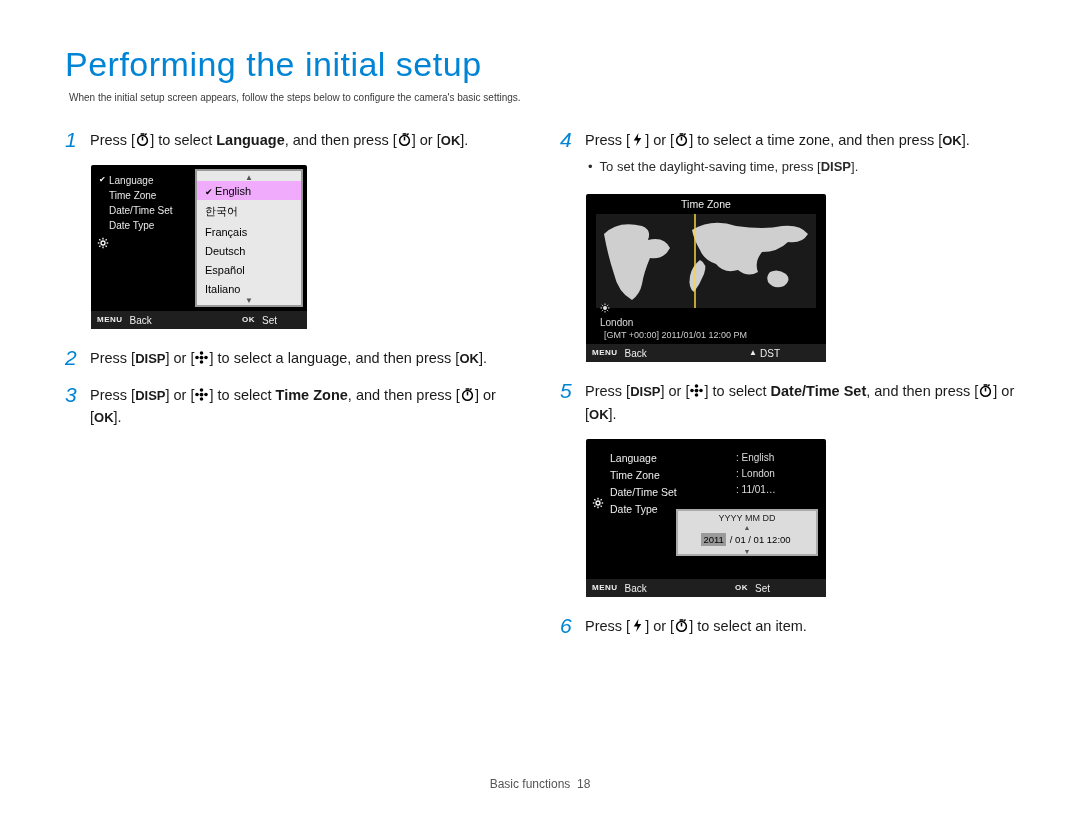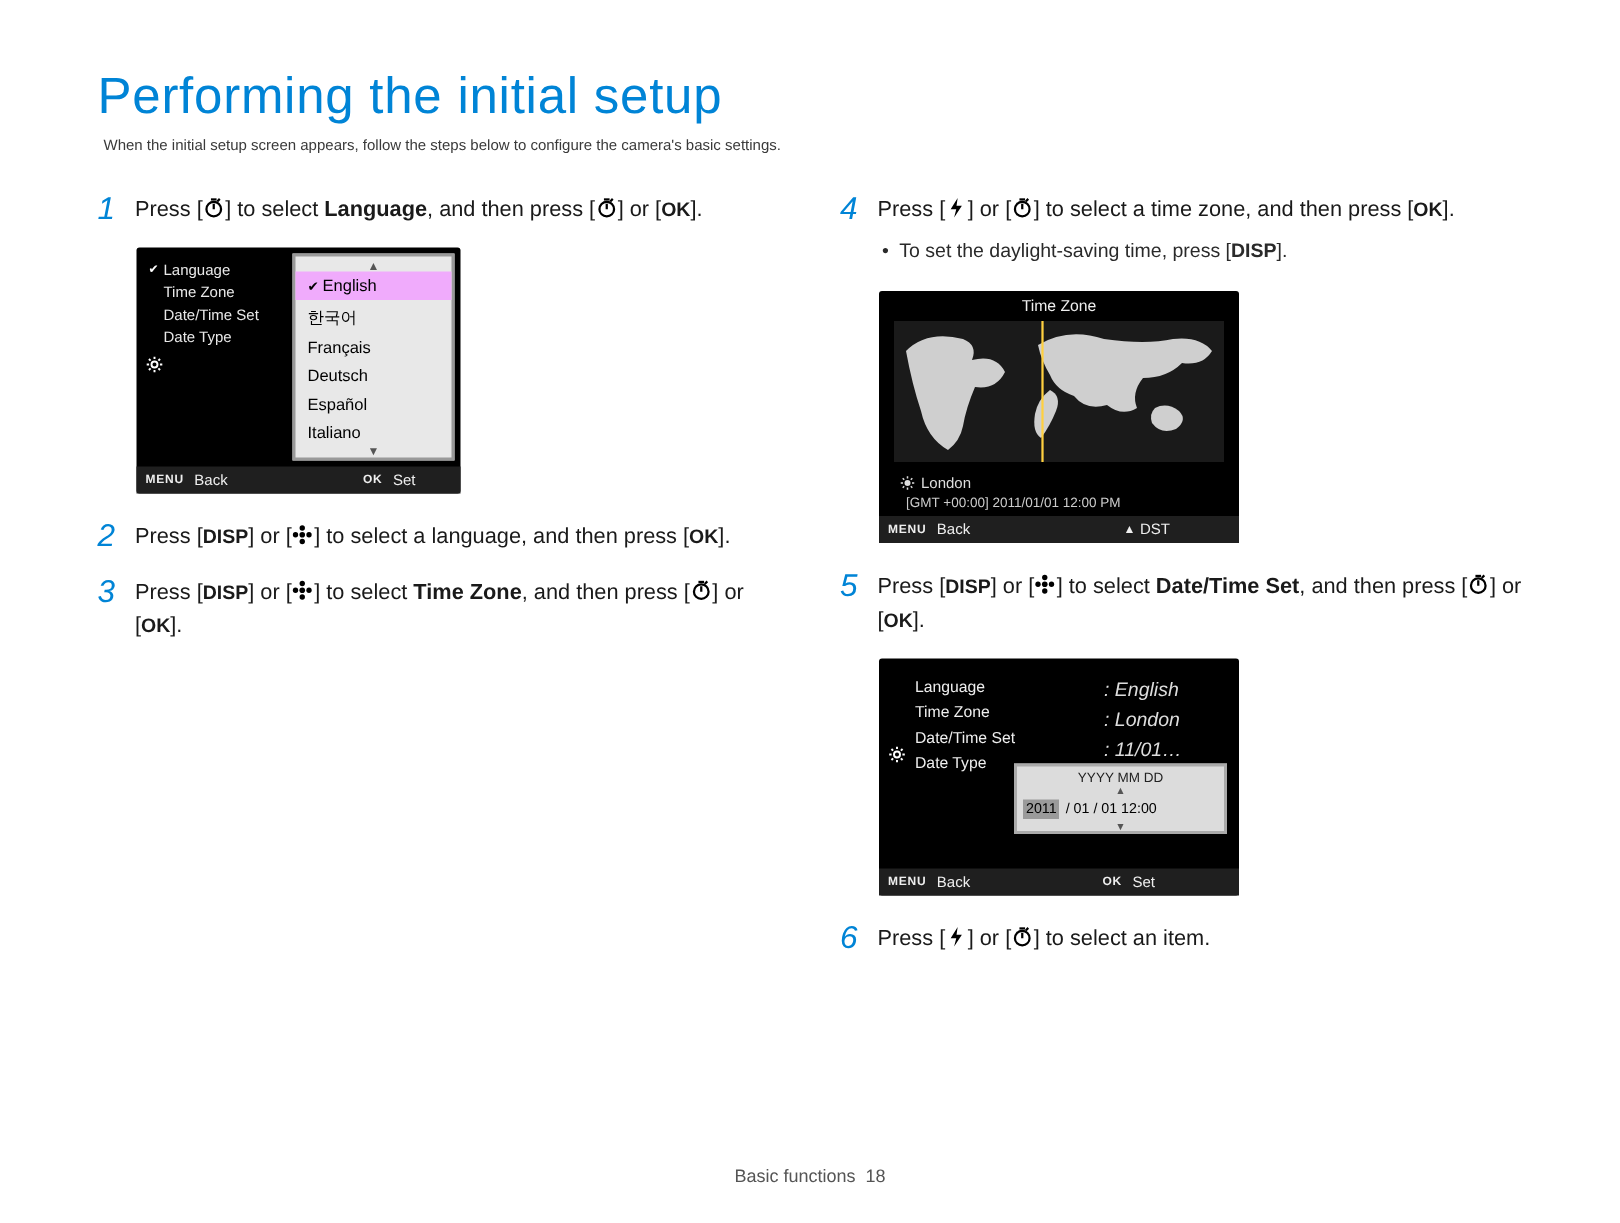--- a/index.html
+++ b/index.html
@@ -131,48 +131,48 @@
     font-size:10.5px; color:#eee;
   }
   .lcd-tz .map {
     position:absolute; top:20px; left:10px; right:10px; height:94px;
     background:#1a1a1a;
     overflow:hidden;
   }
   .lcd-tz .map svg{width:100%;height:100%;}
   .lcd-tz .loc {
     position:absolute; bottom:34px; left:14px; font-size:10px; color:#ddd;
-    display:flex; align-items:flex-start; gap:4px;
+    display:flex; align-items:flex-start; gap:4px;flex-direction:column;
   }
   .lcd-tz .gmt {
     position:absolute; bottom:21px; left:14px; right:10px;
     background:#000; color:#ccc; font-size:9px; padding:1px 4px;
   }
   .lcd-tz .lcd-footer .tri { font-size:8px; }
 
   
   .lcd-dt .sidebar2 {
     position:absolute; left:24px; top:10px; font-size:10.5px; color:#eee;
   }
   .lcd-dt .sidebar2 .row { padding:2.5px 0; }
   .lcd-dt .vals {
-    position:absolute; left:150px; top:10px; font-size:13px; color:#ddd;font-style:italic;
+    position:absolute; left:150px; top:10px; font-size:10px; color:#ddd;
   }
   .lcd-dt .vals .row { padding:2.5px 0; }
   .lcd-dt .gear2 {
     position:absolute; left:6px; top:58px; width:12px; height:12px;
   }
   .lcd-dt .edit {
     position:absolute; right:8px; top:70px; width:142px;
     border:2px solid #aaa; background:#dcdcdc; color:#000;
     font-size:9.5px; text-align:center;
   }
   .lcd-dt .edit .lab2 { padding:2px 0; font-size:9px; color:#222;}
   .lcd-dt .edit .arrow { font-size:7px; line-height:5px; color:#555;}
-  .lcd-dt .edit .nums { padding:3px 4px; display:flex; gap:2px; align-items:center;}
+  .lcd-dt .edit .nums { padding:3px 4px; display:flex; gap:2px; justify-content:center; align-items:center;}
   .lcd-dt .edit .nums .cell2 { padding:1px 2px; }
   .lcd-dt .edit .nums .cell2.sel { background:#9a9a9a; color:#000;}
   .footer-page {
     position:absolute; left:0; right:0; bottom:24px;
     text-align:center; font-size:12px; color:#555;
   }
 </style>
 </head>
 <body>
 

